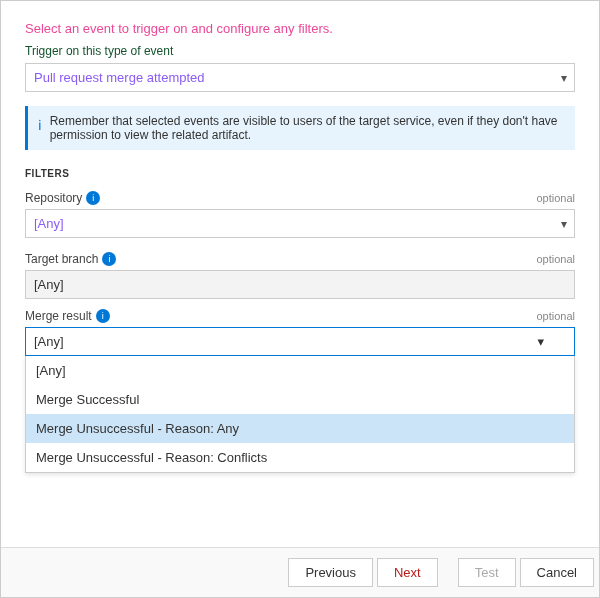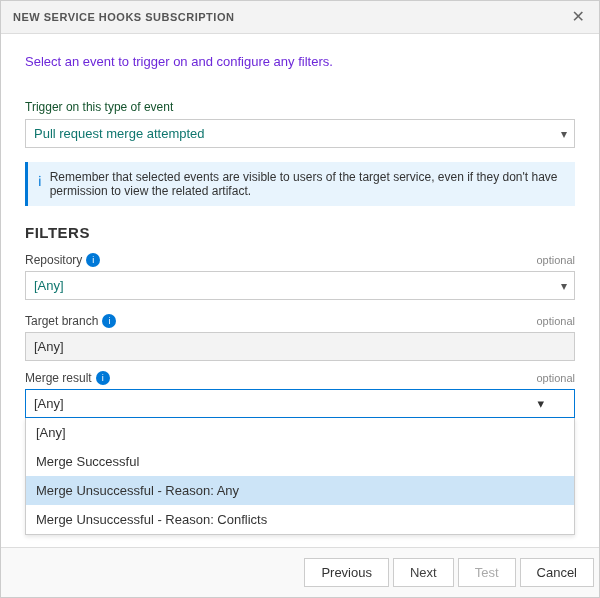--- a/index.html
+++ b/index.html
@@ -51,39 +51,39 @@
       position: relative;
     }
     .page-title {
       font-size: 26px;
       color: #0078d7;
       font-weight: 300;
       margin-bottom: 6px;
     }
     .page-subtitle {
       font-size: 13px;
-      color: #6d28d9;
-      margin-bottom: 31px;
+      color: #ec4899;
+      margin-bottom: 8px;
     }
     .field-label {
       font-size: 12px;
       color: #14532d;
       margin-bottom: 5px;
     }
     .dropdown-wrapper {
       position: relative;
       margin-bottom: 14px;
     }
     .dropdown {
       width: 100%;
       padding: 6px 30px 6px 8px;
       border: 1px solid #ccc;
       background: #fff;
       font-size: 13px;
-      color: #0f766e;
+      color: #8b5cf6;
       appearance: none;
       -webkit-appearance: none;
       cursor: pointer;
     }
     .dropdown-arrow {
       position: absolute;
       right: 8px;
       top: 50%;
       transform: translateY(-50%);
       pointer-events: none;
@@ -101,21 +101,21 @@
       gap: 8px;
       margin-bottom: 18px;
     }
     .info-icon {
       color: #0078d7;
       font-size: 14px;
       flex-shrink: 0;
       margin-top: 1px;
     }
     .filters-header {
-      font-size: 15px;
+      font-size: 10px;
       font-weight: 700;
       color: #333;
       letter-spacing: 0.5px;
       margin-bottom: 12px;
     }
     .filter-row {
       margin-bottom: 10px;
     }
     .filter-label-row {
       display: flex;
@@ -202,36 +202,33 @@
     .btn {
       padding: 6px 16px;
       font-size: 13px;
       cursor: pointer;
       border: 1px solid #ccc;
       background: #fff;
       color: #333;
     }
     .btn-primary {
       background: #fff;
-      color: #404040;
+      color: #b91c1c;
     }
     .btn-disabled {
       color: #aaa;
       cursor: default;
+      margin-left: 16px;
     }
   </style>
 </head>
 <body>
 
 <div class="dialog">
 
-  <div class="dialog-titlebar">
-    <span class="dialog-title">NEW SERVICE HOOKS SUBSCRIPTION</span>
-    <button class="close-btn">✕</button>
-  </div>
 
   <div class="dialog-content">
     <div class="page-subtitle">Select an event to trigger on and configure any filters.</div>
 
     <div class="field-label">Trigger on this type of event</div>
     <div class="dropdown-wrapper">
       <select class="dropdown">
         <option>Pull request merge attempted</option>
       </select>
       <span class="dropdown-arrow">▾</span>

